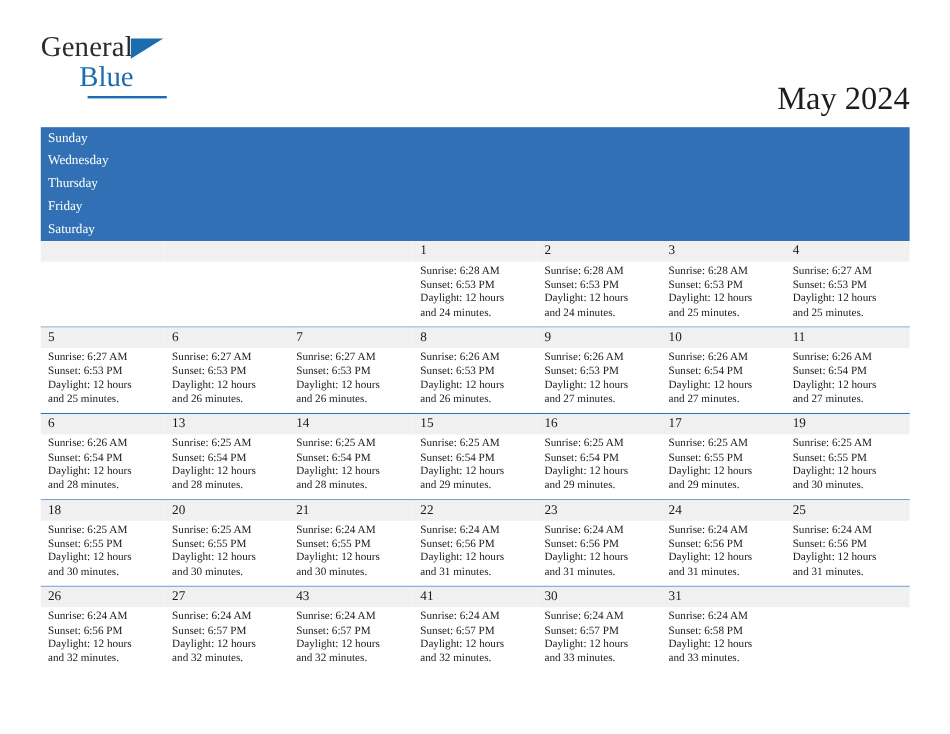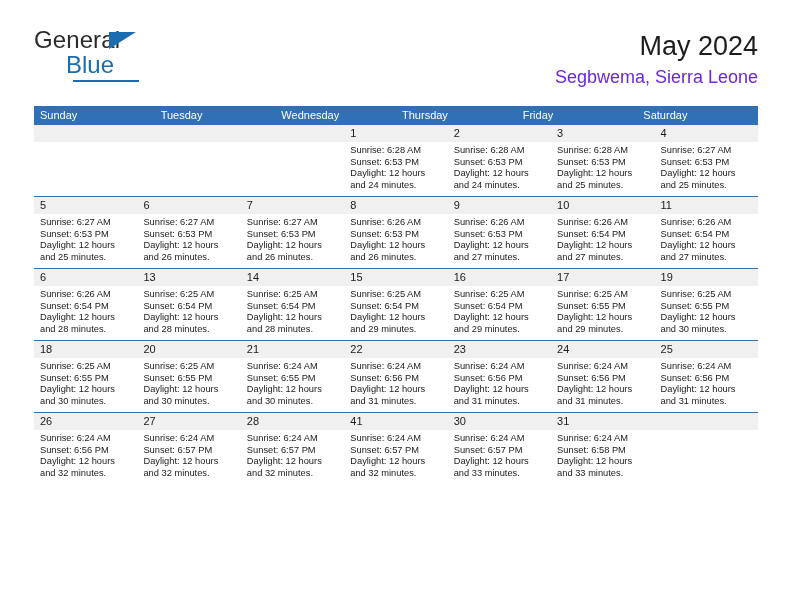--- a/index.html
+++ b/index.html
@@ -12,20 +12,21 @@
     background: #ffffff;
     font-family: "Liberation Sans", sans-serif;
     color: #000000;
     overflow: hidden;
   }
   .page {
     position: relative;
     width: 792px;
     height: 472px;
     box-sizing: border-box;
+    font-family: Liberation Serif, serif;
   }
 
   
   .top-bar {
     position: absolute;
     left: 0; right: 0;
     top: 28px;
     height: 66px;
     padding: 0 34px;
     box-sizing: border-box;
@@ -72,38 +73,40 @@
   }
   .title-block {
     text-align: right;
     padding-top: 2px;
   }
   .cal-title {
     font-size: 27px;
     color: #1d1d1d;
     font-weight: normal;
     line-height: 32px;
+    margin-top: 36px;
   }
   .cal-subtitle {
     font-size: 18px;
     color: #6d28d9;
     line-height: 22px;
     margin-top: 4px;
   }
 
   
   .calendar {
     position: absolute;
     left: 34px;
     top: 106px;
     width: 724px;
   }
   .weekday-row {
     display: flex;
     background: #3170b4;
+    flex-direction: column;
   }
   .weekday {
     flex: 1 1 0;
     box-sizing: border-box;
     height: 19px;
     line-height: 19px;
     padding-left: 6px;
     font-size: 11px;
     color: #ffffff;
   }
@@ -151,21 +154,20 @@
     </div>
     <div class="title-block">
       <div class="cal-title">May 2024</div>
       <div class="cal-subtitle">Segbwema, Sierra Leone</div>
     </div>
   </div>
 
   <div class="calendar">
     <div class="weekday-row" id="weekday-row">
         <div class="weekday">Sunday</div>
-        <div class="weekday">Tuesday</div>
         <div class="weekday">Wednesday</div>
         <div class="weekday">Thursday</div>
         <div class="weekday">Friday</div>
         <div class="weekday">Saturday</div>
       </div>
     <div id="weeks-container">
         <div class="week-row">
           <div class="day-cell empty">
             <div class="day-num"></div>
             <div class="day-body"></div>
@@ -423,21 +425,21 @@
           <div class="day-cell">
             <div class="day-num">27</div>
             <div class="day-body">
               <div>Sunrise: 6:24 AM</div>
               <div>Sunset: 6:57 PM</div>
               <div>Daylight: 12 hours</div>
               <div>and 32 minutes.</div>
             </div>
           </div>
           <div class="day-cell">
-            <div class="day-num">28</div>
+            <div class="day-num">43</div>
             <div class="day-body">
               <div>Sunrise: 6:24 AM</div>
               <div>Sunset: 6:57 PM</div>
               <div>Daylight: 12 hours</div>
               <div>and 32 minutes.</div>
             </div>
           </div>
           <div class="day-cell">
             <div class="day-num">41</div>
             <div class="day-body">

